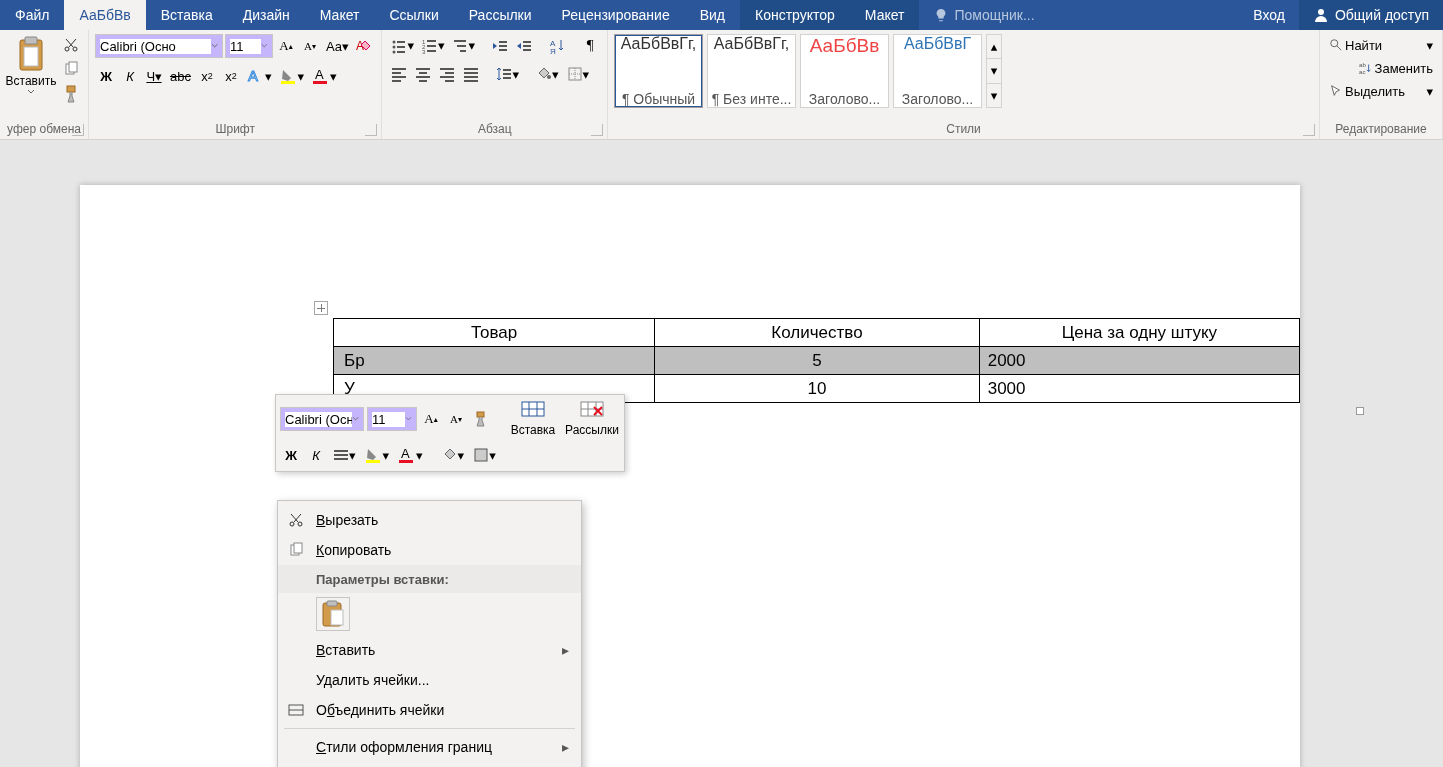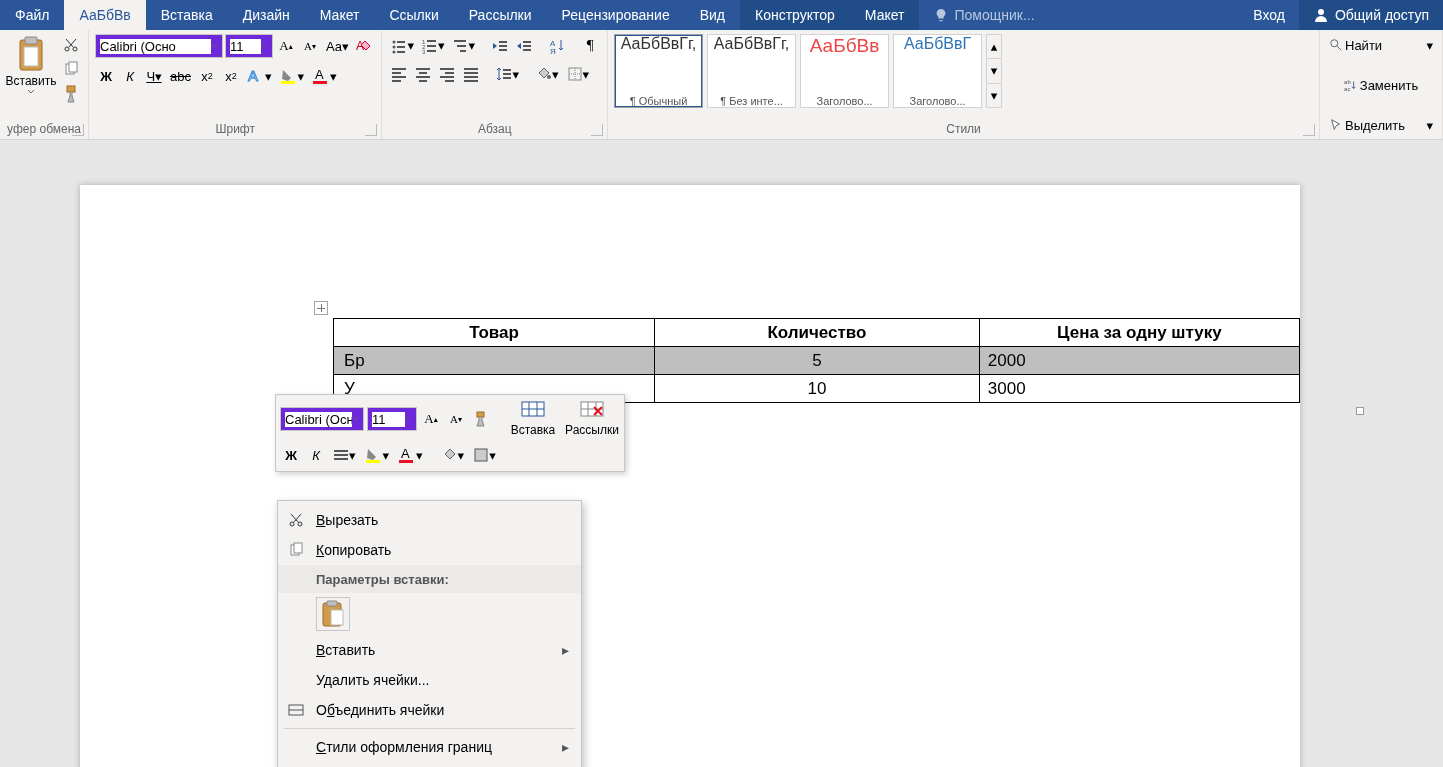--- a/index.html
+++ b/index.html
@@ -20,44 +20,44 @@
 .ribbon{display:flex;height:110px;background:#f3f2f1;border-bottom:1px solid #d4d2d0}
 .group{display:flex;flex-direction:column;border-right:1px solid #e1dfdd;padding:4px 6px 0 6px;height:100%}
 .group-body{flex:1;display:flex;gap:4px}
 .group-title{height:20px;line-height:20px;text-align:center;font-size:12px;color:#666;position:relative}
 .group-title .dialog-launcher{position:absolute;right:-2px;bottom:3px;width:12px;height:12px;border:1px solid #bbb;border-top:none;border-left:none}
 .col{display:flex;flex-direction:column;gap:2px}
 .row{display:flex;align-items:center;gap:2px}
 .btn{display:flex;align-items:center;justify-content:center;padding:2px;border:1px solid transparent;cursor:pointer;min-width:22px;min-height:22px}
 .bigbtn{display:flex;flex-direction:column;align-items:center;justify-content:flex-start;width:50px;padding:2px;cursor:pointer;text-align:center}
 .bigbtn .lbl{font-size:12px;margin-top:2px}
-.combo{display:flex;align-items:center;height:24px;background:#6d28d9;border:1px solid #c8c6c4;padding:0 4px}
+.combo{display:flex;align-items:center;height:24px;background:#c4b5fd;border:1px solid #c8c6c4;padding:0 4px}
 .combo input{border:none;outline:none;font-size:13px;width:100%}
 .sep{width:1px;background:#d4d2d0;margin:2px 3px}
 .styles-gallery{display:flex;gap:4px;align-items:stretch;height:74px}
 .style-box{width:89px;border:1px solid #d4d2d0;background:#fff;display:flex;flex-direction:column;align-items:center;justify-content:space-between;font-size:11px;text-align:center;cursor:pointer;overflow:hidden}
 .style-box[data-selected="true"]{border:1px solid #a0a0a0;outline:1px solid #2b579a;outline-offset:-2px}
 .style-box .prev{font-size:16px;color:#333;margin-bottom:4px;white-space:nowrap}
 .style-box.h1 .prev{color:#ef4444;font-size:19px}
 .style-box.h2 .prev{color:#2e74b5;font-size:16px}
-.style-box .name{font-size:11px;color:#555;white-space:nowrap;overflow:hidden;text-overflow:ellipsis;width:100%;padding:0 2px}
+.style-box .name{font-size:14px;color:#555;white-space:nowrap;overflow:hidden;text-overflow:ellipsis;width:100%;padding:0 2px}
 .gallery-scroll{display:flex;flex-direction:column;width:16px;border:1px solid #d4d2d0;background:#f3f2f1}
 .gallery-scroll div{flex:1;display:flex;align-items:center;justify-content:center;border-bottom:1px solid #d4d2d0;cursor:pointer}
 .gallery-scroll div:last-child{border-bottom:none}
 
 
 .doc-viewport{position:absolute;left:0;right:0;top:140px;bottom:0;background:#e6e6e6;overflow:hidden}
 .page{position:absolute;left:80px;top:45px;width:1220px;height:1600px;background:#fff;box-shadow:0 0 6px rgba(0,0,0,.25)}
 .table-anchor{position:absolute;left:234px;top:116px;width:14px;height:14px;border:1px solid #a6a6a6;background:#fff;display:flex;align-items:center;justify-content:center}
 .table-anchor::before,.table-anchor::after{content:"";position:absolute;background:#7a7a7a}
 .table-anchor::before{width:8px;height:1px}
 .table-anchor::after{width:1px;height:8px}
 .word-table{position:absolute;left:253px;top:133px;border-collapse:collapse;font-size:17px}
 .word-table th,.word-table td{border:1px solid #000;padding:3px 10px;height:28px}
-.word-table th{font-weight:700;text-align:center}
+.word-table th{font-weight:400;text-align:center}
 .word-table tr.sel td{background:#bfbfbf}
 .word-table td.c-qty{text-align:center}
 .word-table td.c-price{text-align:left;padding-left:8px}
 .resize-handle{position:absolute;width:8px;height:8px;border:1px solid #9a9a9a;background:#fff}
 
 
 .mini-toolbar{position:absolute;left:275px;top:254px;background:#f3f2f1;border:1px solid #c8c6c4;box-shadow:2px 2px 6px rgba(0,0,0,.2);padding:4px;display:flex;flex-direction:column;gap:4px;z-index:5}
 .mini-toolbar .row{gap:3px}
 .mini-toolbar .sep{margin:0 3px}
 
@@ -324,30 +324,30 @@
             <div>▴</div>
             <div>▾</div>
             <div>▾</div>
           </div>
       </div>
     </div>
     <div class="group-title"><span>Стили</span><span class="dialog-launcher"></span></div>
   </div>
 
   <div class="group">
-    <div class="group-body col" style="gap:18px">
+    <div class="group-body col" style="gap:1px">
       <div class="btn row" style="justify-content:flex-start;width:110px">
         <svg width="14" height="14" viewBox="0 0 16 16">
             <circle cx="6" cy="6" r="4" fill="none" stroke="#555"></circle>
             <path d="M9 9l5 5" stroke="#555"></path>
           </svg>
         <span>Найти</span>
           <span style="margin-left:auto">▾</span>
       </div>
-      <div class="btn row" style="justify-content:center;width:110px">
+      <div class="btn row" style="justify-content:flex-end;width:110px">
         <svg width="14" height="14" viewBox="0 0 16 16">
             <text x="0" y="7" font-size="7" fill="#555">ab</text>
             <text x="0" y="15" font-size="7" fill="#555">ac</text>
             <path d="M11 4v8m-2-2l2 2 2-2" stroke="#2b579a" fill="none"></path>
           </svg>
         <span>Заменить</span>
       </div>
       <div class="btn row" style="justify-content:flex-start;width:110px">
         <svg width="14" height="14" viewBox="0 0 16 16">
             <path d="M3 2l3 11 2-4 4-2z" fill="#fff" stroke="#555"></path>

